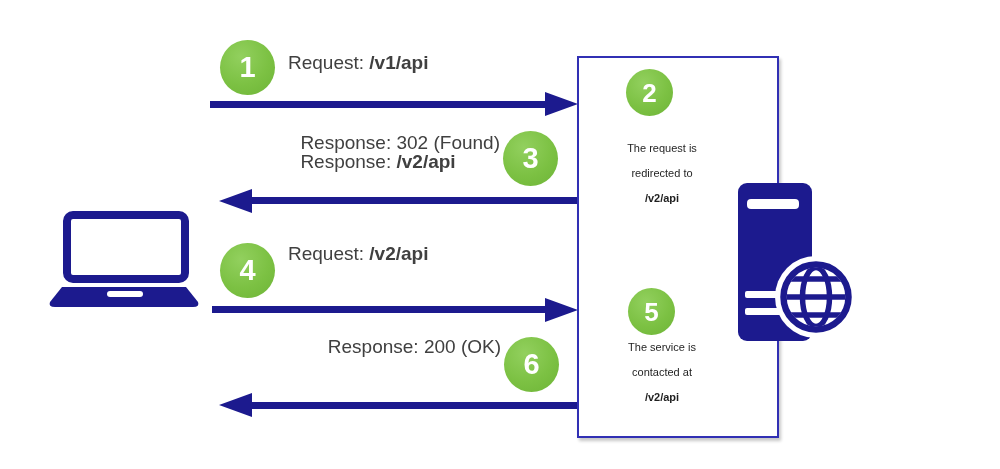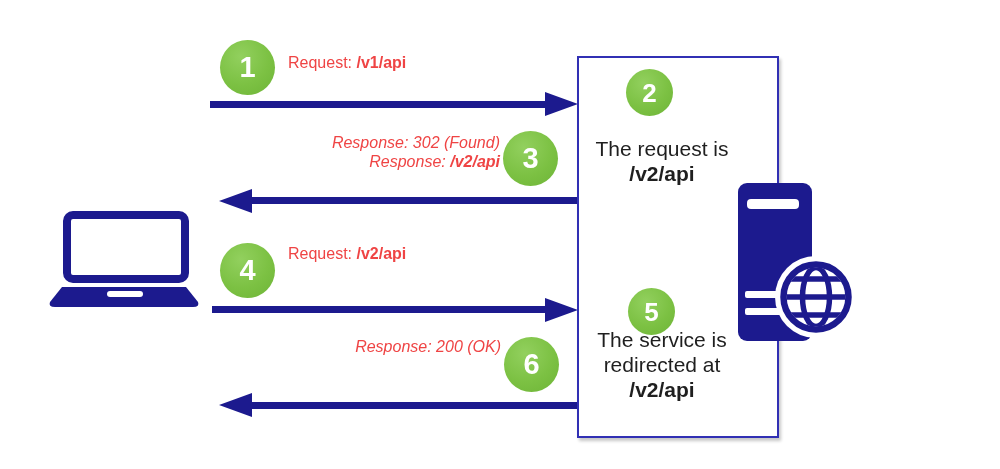--- a/index.html
+++ b/index.html
@@ -40,42 +40,42 @@
   .head-left {
     position: absolute; width: 0; height: 0;
     border-top: 12px solid transparent;
     border-bottom: 12px solid transparent;
     border-right: 33px solid #1c1a8e;
   }
 
   
   .label {
     position: absolute;
-    font-size: 16px;
+    font-size: 19px;
     line-height: 19px;
     white-space: nowrap;
-    color: #ef4444;
+    color: #404040;
   }
-  .label.right { text-align: right; font-style: italic; }
+  .label.right { text-align: left; }
   .label b { font-weight: bold; }
 
   
   .server-box {
     position: absolute;
     left: 577px; top: 56px;
     width: 198px; height: 378px;
     background: #ffffff;
     border: 2px solid #3130b4;
     box-shadow: 2px 3px 3px rgba(0,0,0,0.22);
   }
   .box-note {
     position: absolute;
     width: 166px;
     text-align: center;
-    font-size: 21px;
+    font-size: 11px;
     line-height: 25px;
     color: #1f1f1f;
   }
   .box-note b { font-weight: bold; }
 </style>
 </head>
 <body>
 
 <div class="canvas">
 
@@ -127,27 +127,28 @@
 
   <div class="label right" style="right:499px; top:337px;">
     <div>Response: 200 (OK)</div>
   </div>
 
   <div class="server-box"></div>
 
   <div class="badge md" style="left:626px; top:69px;">2</div>
   <div class="box-note" style="left:579px; top:136px;">
     <div>The request is</div>
+    <div>redirected to</div>
     <div><b>/v2/api</b></div>
   </div>
 
   <div class="badge md" style="left:628px; top:288px;">5</div>
-  <div class="box-note" style="left:579px; top:327px;">
+  <div class="box-note" style="left:579px; top:335px;">
     <div>The service is</div>
-    <div>redirected at</div>
+    <div>contacted at</div>
     <div><b>/v2/api</b></div>
   </div>
 
   <svg class="abs" style="left:735px; top:180px;" width="140" height="165" viewBox="0 0 140 165">
     <rect x="3" y="3" width="74" height="158" rx="9" fill="#1c1a8e"></rect>
     <rect x="12" y="19" width="52" height="10" rx="4" fill="#ffffff"></rect>
     <rect x="10" y="111" width="37" height="7" rx="2" fill="#ffffff"></rect>
     <rect x="10" y="128" width="37" height="7" rx="2" fill="#ffffff"></rect>
     <g>
       <circle cx="81" cy="117" r="41" fill="#ffffff"></circle>

